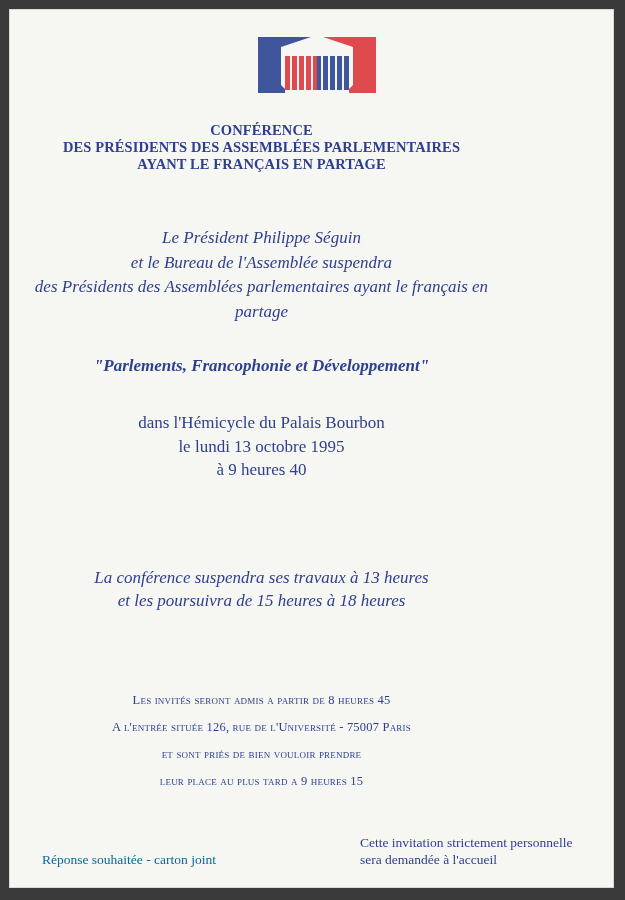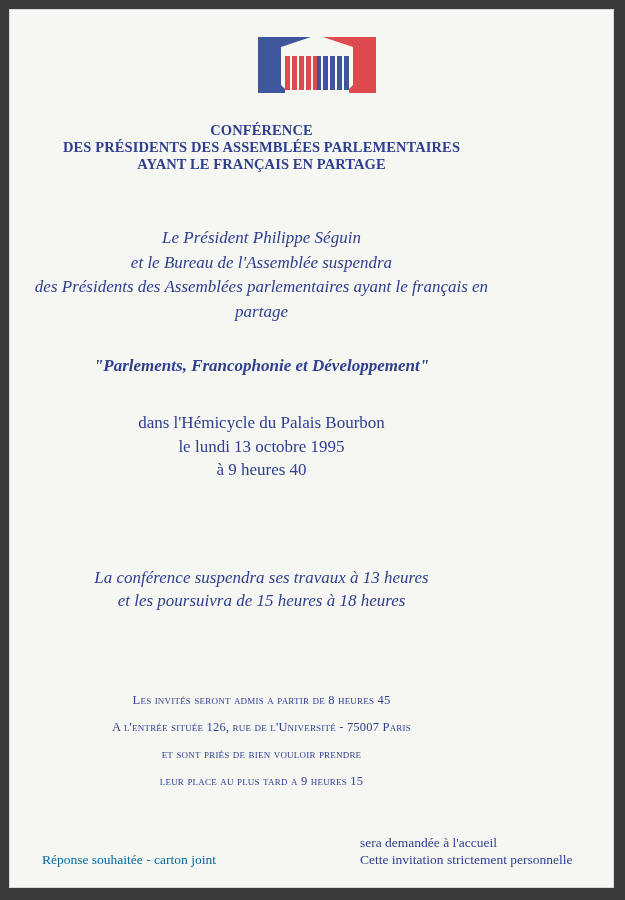--- a/index.html
+++ b/index.html
@@ -131,17 +131,17 @@
   <div class="abs notice">
     <div>Les invités seront admis a partir de 8 heures 45</div>
     <div>A l'entrée située 126, rue de l'Université - 75007 Paris</div>
     <div>et sont priés de bien vouloir prendre</div>
     <div>leur place au plus tard a 9 heures 15</div>
   </div>
 
   <div class="footer-left">Réponse souhaitée - carton joint</div>
 
   <div class="footer-right">
+    <div>Cette invitation strictement personnelle</div>
     <div>sera demandée à l'accueil</div>
-    <div>Cette invitation strictement personnelle</div>
   </div>
 
 </div>
 
 </body></html>

